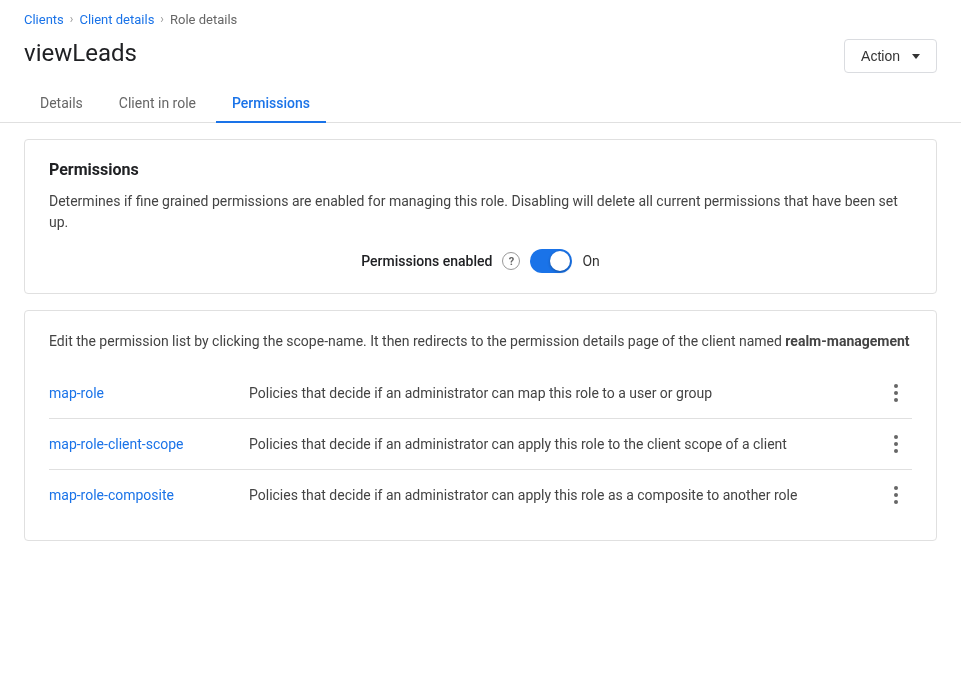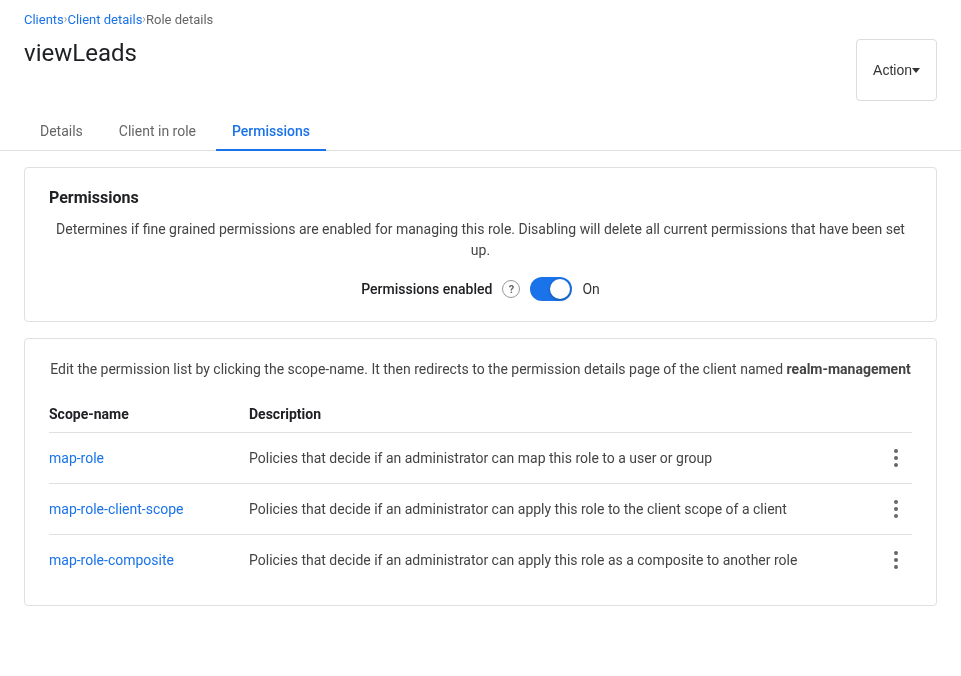--- a/index.html
+++ b/index.html
@@ -1,20 +1,21 @@
 <!DOCTYPE html>
 <html><head>
   <meta charset="utf-8">
   <style>
     * { box-sizing: border-box; margin: 0; padding: 0; }
     body { font-family: 'Roboto', Arial, sans-serif; font-size: 14px; color: #333; background: #fff; }
 
     .breadcrumb {
       display: flex;
       align-items: flex-start;
+      gap: 6px;
       padding: 12px 24px 8px;
       font-size: 13px;
       color: #666;
     }
     .breadcrumb a {
       color: #1a73e8;
       text-decoration: none;
     }
     .breadcrumb-sep { color: #999; font-size: 12px; }
 
@@ -26,24 +27,24 @@
     }
     .page-title {
       font-size: 24px;
       font-weight: 400;
       color: #202124;
     }
 
     .action-button {
       display: flex;
       align-items: center;
-      gap: 0;
+      gap: 12px;
       border: 1px solid #dadce0;
       border-radius: 4px;
-      padding: 22px 16px;
+      padding: 8px 16px;
       background: #fff;
       cursor: pointer;
       font-size: 14px;
       color: #333;
     }
     .chevron-down {
       width: 0; height: 0;
       border-left: 4px solid transparent;
       border-right: 4px solid transparent;
       border-top: 5px solid #333;
@@ -90,21 +91,20 @@
       font-weight: 700;
       color: #202124;
       margin-bottom: 12px;
     }
 
     .card-description {
       font-size: 14px;
       color: #444;
       line-height: 1.5;
       margin-bottom: 16px;
-      text-align: center;
     }
 
     .toggle-row {
       display: flex;
       align-items: center;
       gap: 10px;
       justify-content: center;
     }
     .toggle-label {
       font-size: 14px;
@@ -244,25 +244,20 @@
       <span class="toggle-on-label">On</span>
     </div>
   </div>
 
   <div class="card">
     <div class="card-description">
       <span>Edit the permission list by clicking the scope-name. It then redirects to the permission details page of the client named </span><span class="bold-inline">realm-management</span>
     </div>
 
     <div style="margin-top: 16px;">
-      <div class="table-header">
-        <span>Scope-name</span>
-        <span>Description</span>
-        <span></span>
-      </div>
 
       <div class="table-row">
         <a href="#" class="scope-link">map-role</a>
         <span class="description-text">Policies that decide if an administrator can map this role to a user or group</span>
         <div class="kebab-menu">
           <div class="kebab-dot"></div>
           <div class="kebab-dot"></div>
           <div class="kebab-dot"></div>
         </div>
       </div>

